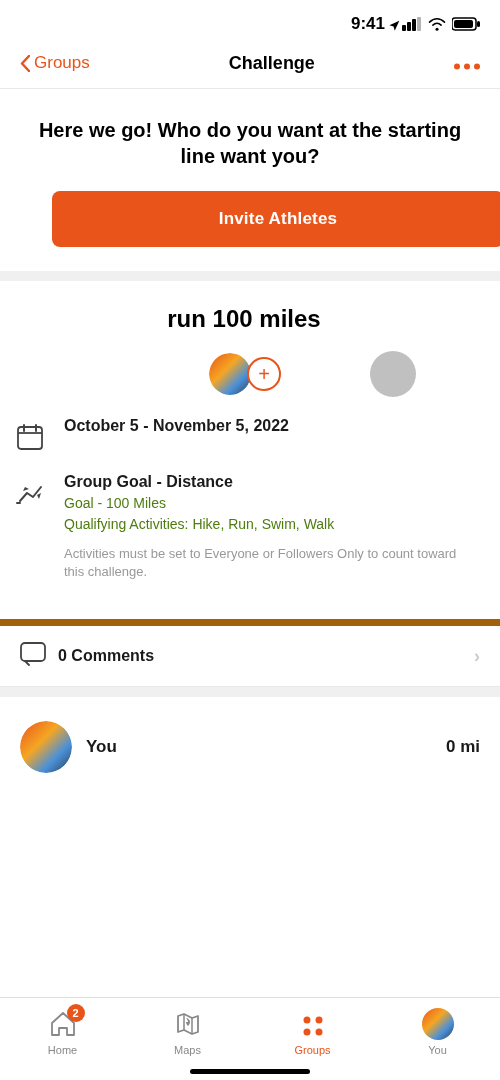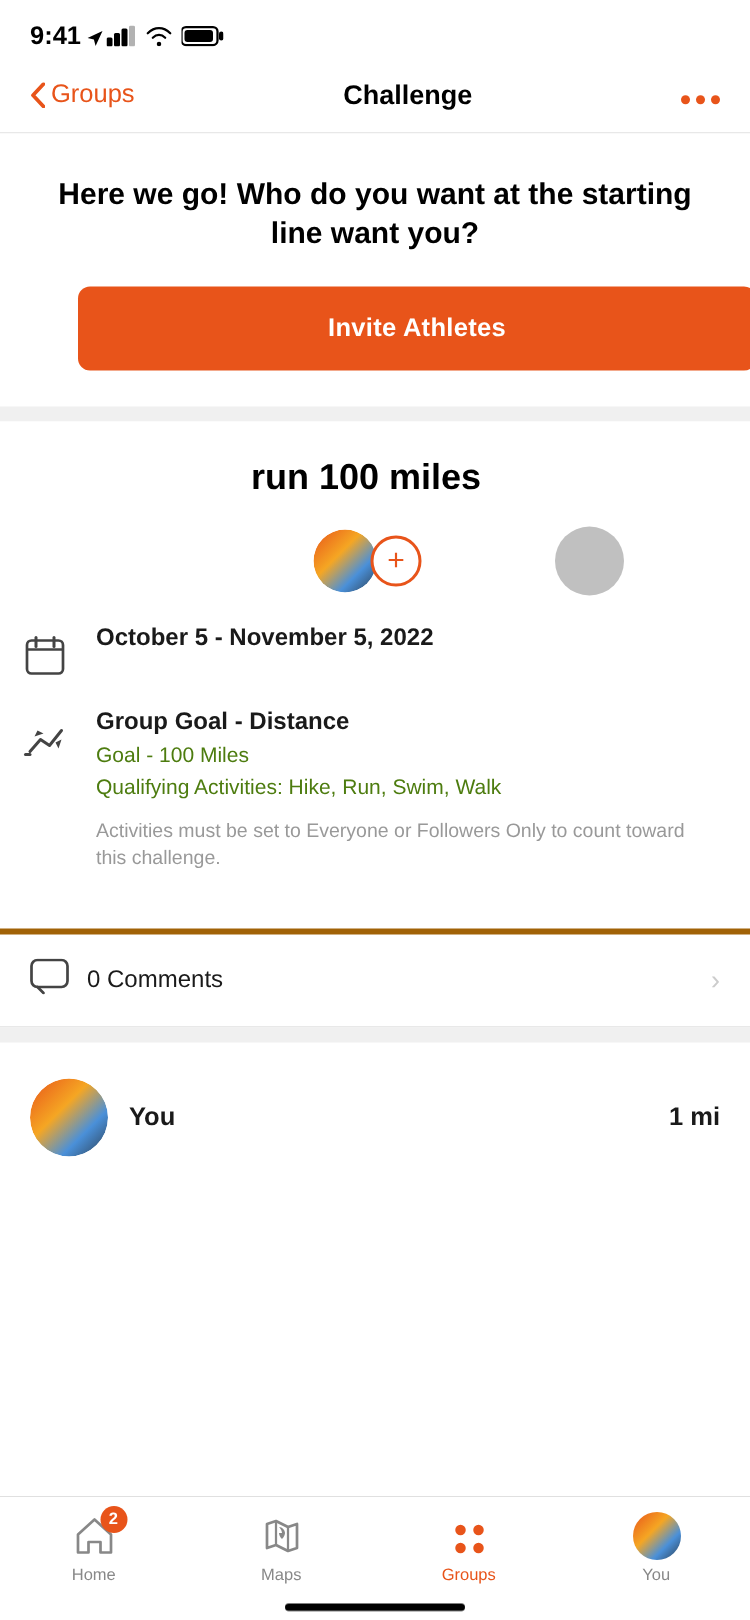--- a/index.html
+++ b/index.html
@@ -9,21 +9,21 @@
       min-height: 1080px;
       font-family: -apple-system, BlinkMacSystemFont, 'Helvetica Neue', Arial, sans-serif;
       background: #fff;
       position: relative;
       overflow-x: hidden;
     }
 
     
     .status-bar {
       display: flex;
-      justify-content: flex-start;
+      justify-content: flex-end;
       align-items: center;
       padding: 14px 20px 8px 20px;
       background: #fff;
     }
     .status-time {
       font-size: 17px;
       font-weight: 600;
       color: #000;
       display: flex;
       align-items: center;
@@ -186,23 +186,24 @@
       line-height: 1.4;
     }
 
     
     .comments-section {
       background: #fff;
       padding: 16px 20px;
       display: flex;
       align-items: center;
       justify-content: space-between;
-      border-top: 4px solid #a16207;
+      border-top: 7px solid #a16207;
       border-bottom: 1px solid #e8e8e8;
       cursor: pointer;
+      font-weight: bold;
     }
     .comments-left {
       display: flex;
       align-items: center;
       gap: 12px;
     }
     .comments-label {
       font-size: 16px;
       color: #1a1a1a;
     }
@@ -435,21 +436,21 @@
 
 <div style="height:10px;background:#f0f0f0;"></div>
 
 <div class="participant-section">
   <div class="participant-left">
     <div class="participant-avatar">
       <div style="width:100%;height:100%;background:linear-gradient(135deg,#e8541a 0%,#f5a623 40%,#4a90d9 70%,#2c3e50 100%);border-radius:50%;"></div>
     </div>
     <div class="participant-name">You</div>
   </div>
-  <div class="participant-distance">1 mi</div>
+  <div class="participant-distance">0 mi</div>
 </div>
 
 <div class="tab-bar">
 
   <div class="tab-item">
     <div class="tab-icon-wrap">
       <svg width="28" height="28" viewBox="0 0 28 28">
         <path d="M3 13L14 3L25 13V25H18V18H10V25H3V13Z" stroke="#888" stroke-width="1.8" fill="none" stroke-linejoin="round"></path>
       </svg>
       <div class="tab-badge">2</div>

